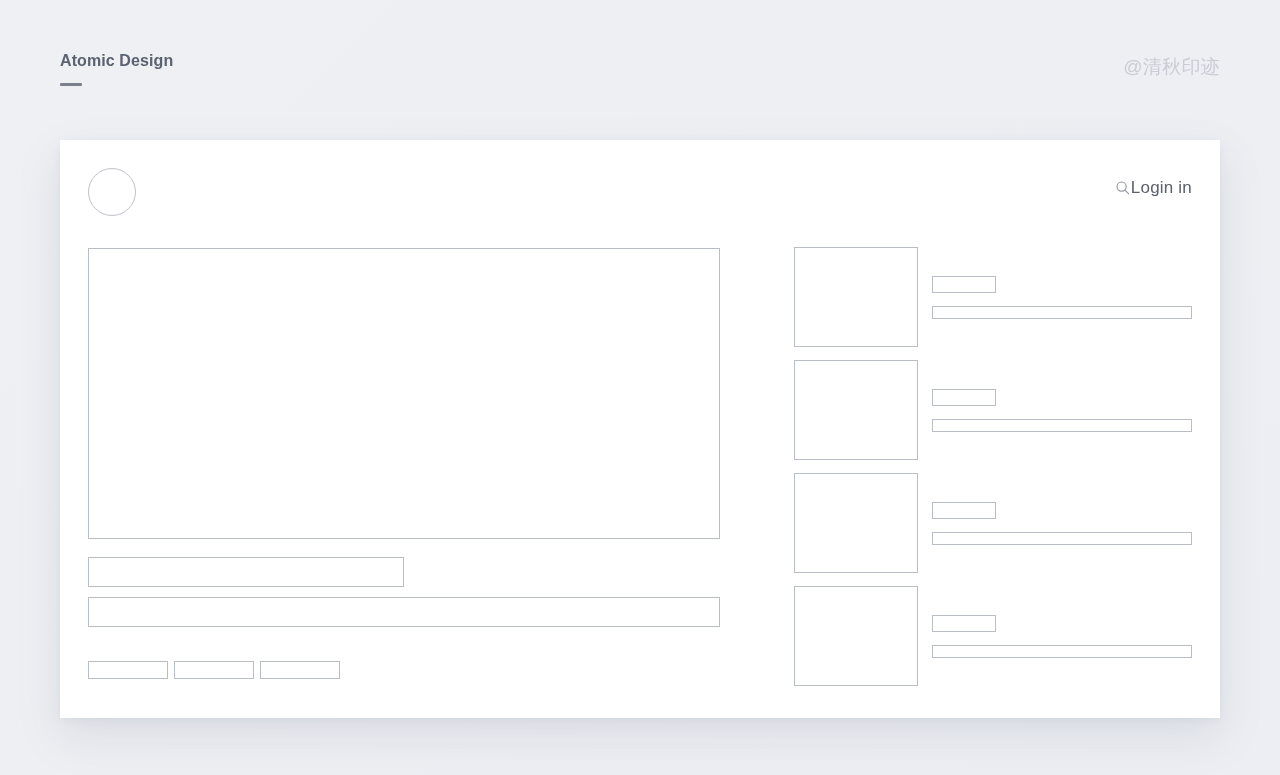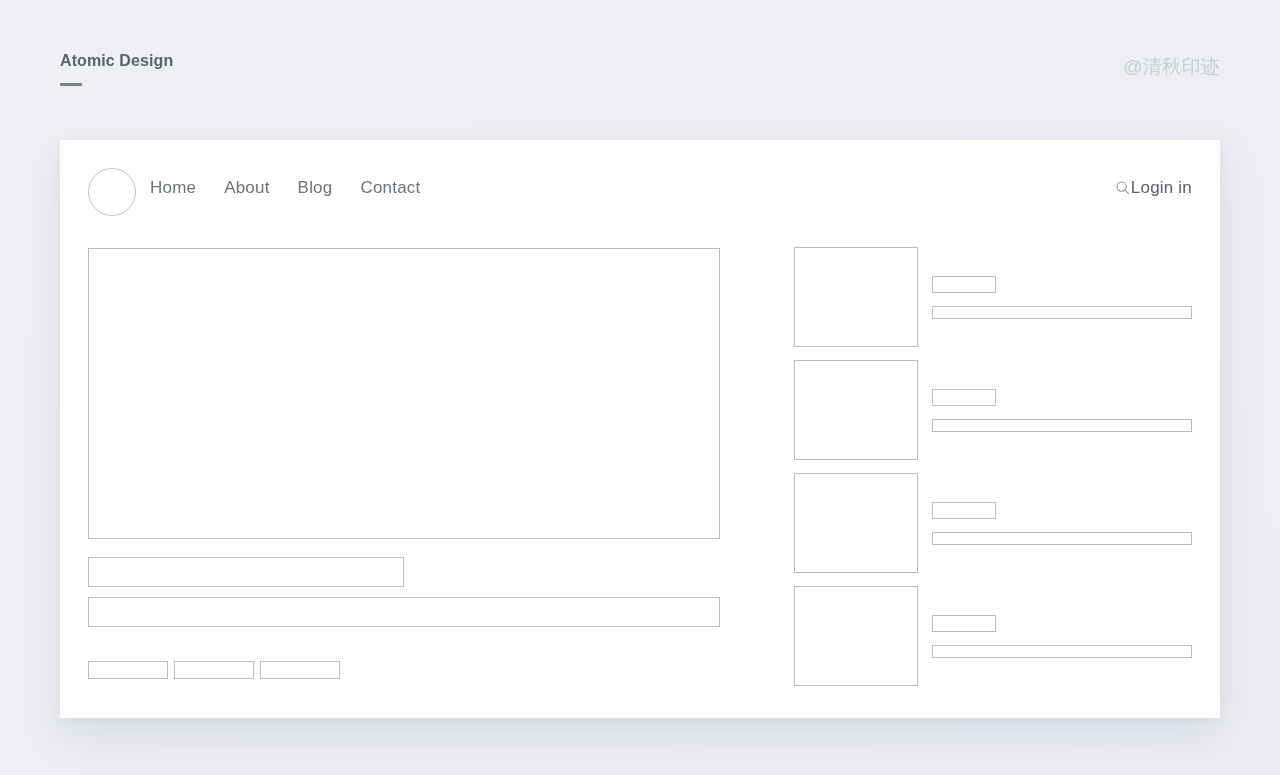--- a/index.html
+++ b/index.html
@@ -195,26 +195,20 @@
   <div class="title-underline"></div>
   <div class="watermark">@清秋印迹</div>
 </div>
 
 <div class="card">
 
   <div class="navbar">
 
     <div class="logo-circle"></div>
 
-    <div class="nav-links">
-      <span class="nav-link">Home</span>
-      <span class="nav-link">About</span>
-      <span class="nav-link">Blog</span>
-      <span class="nav-link">Contact</span>
-    </div>
 
     <div class="nav-right">
       <span>
         <svg class="search-icon" viewBox="0 0 16 16" fill="none" stroke="#8d919a" stroke-width="1.1">
           <circle cx="6.6" cy="6.6" r="4.6"></circle>
           <line x1="10.1" y1="10.3" x2="13.6" y2="13.6" stroke-linecap="round"></line>
         </svg>
       </span>
       <span class="login-link">Login in</span>
     </div>

